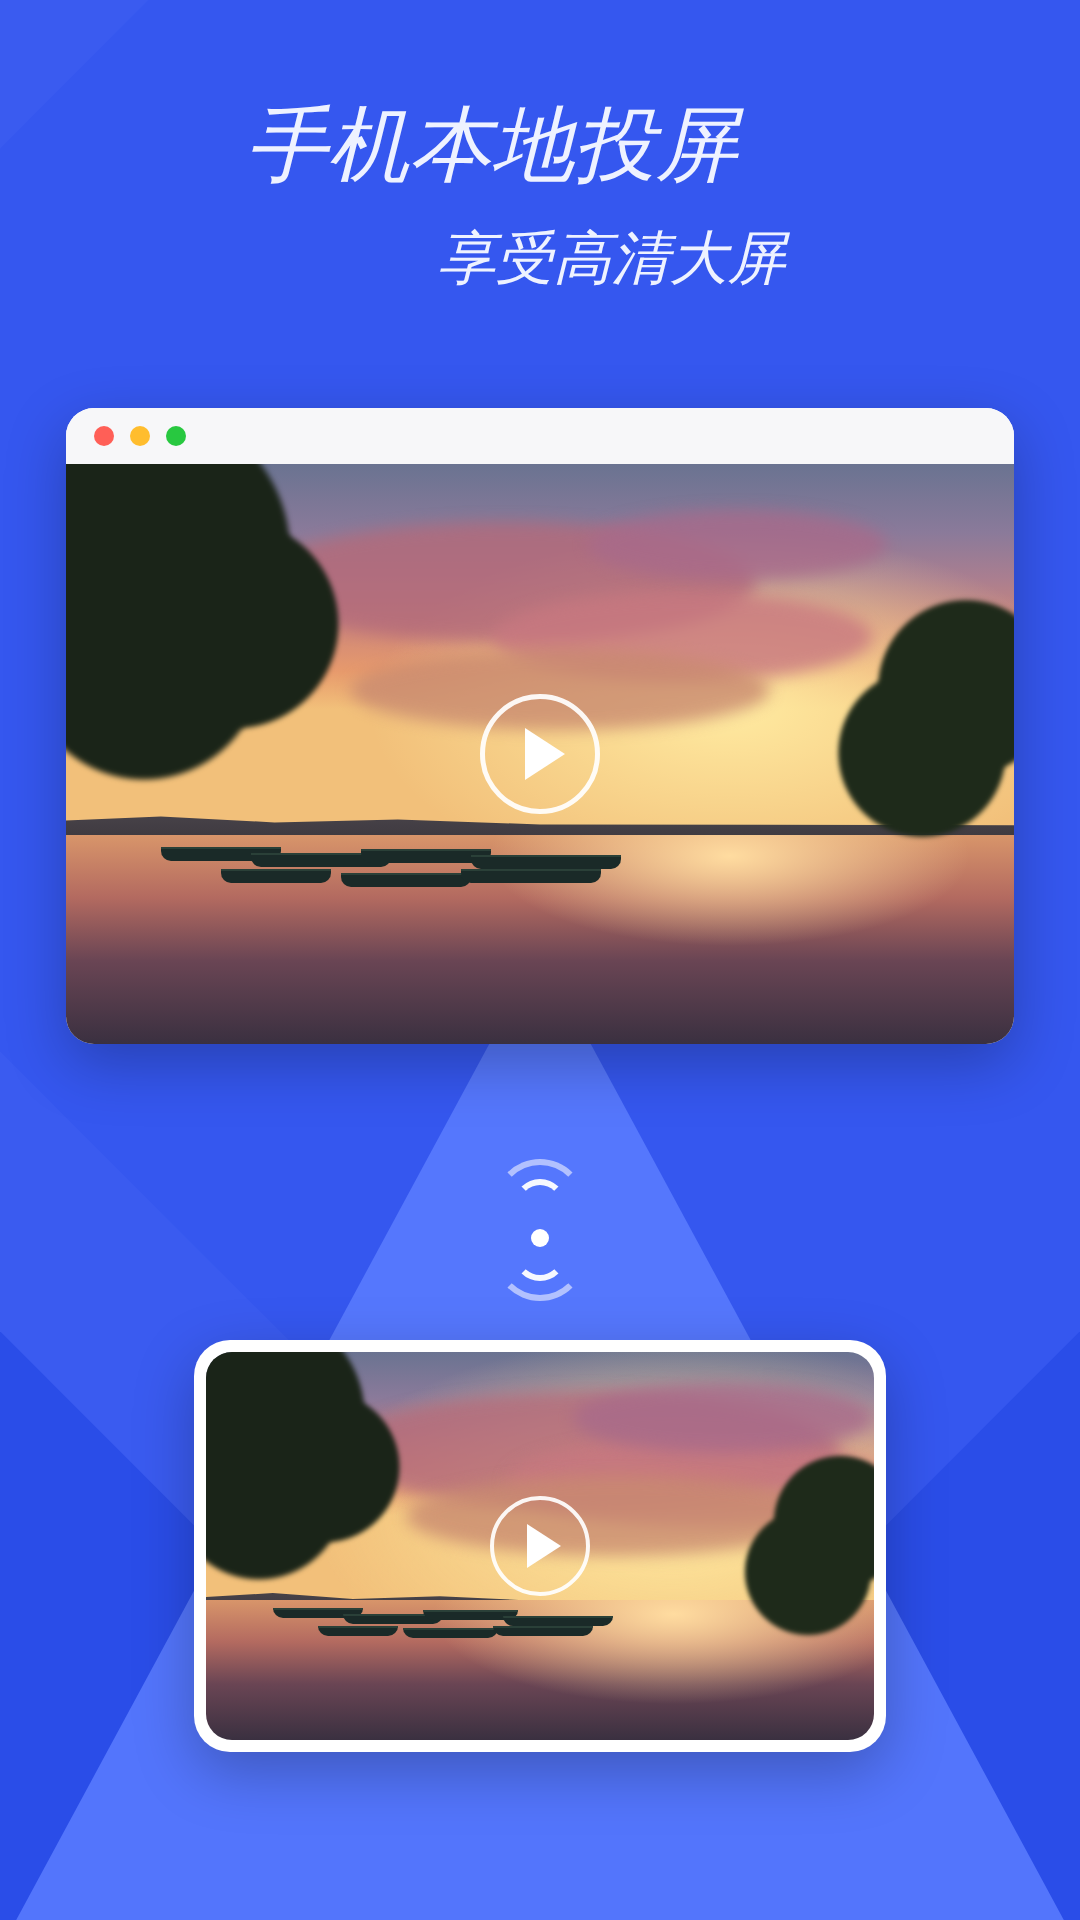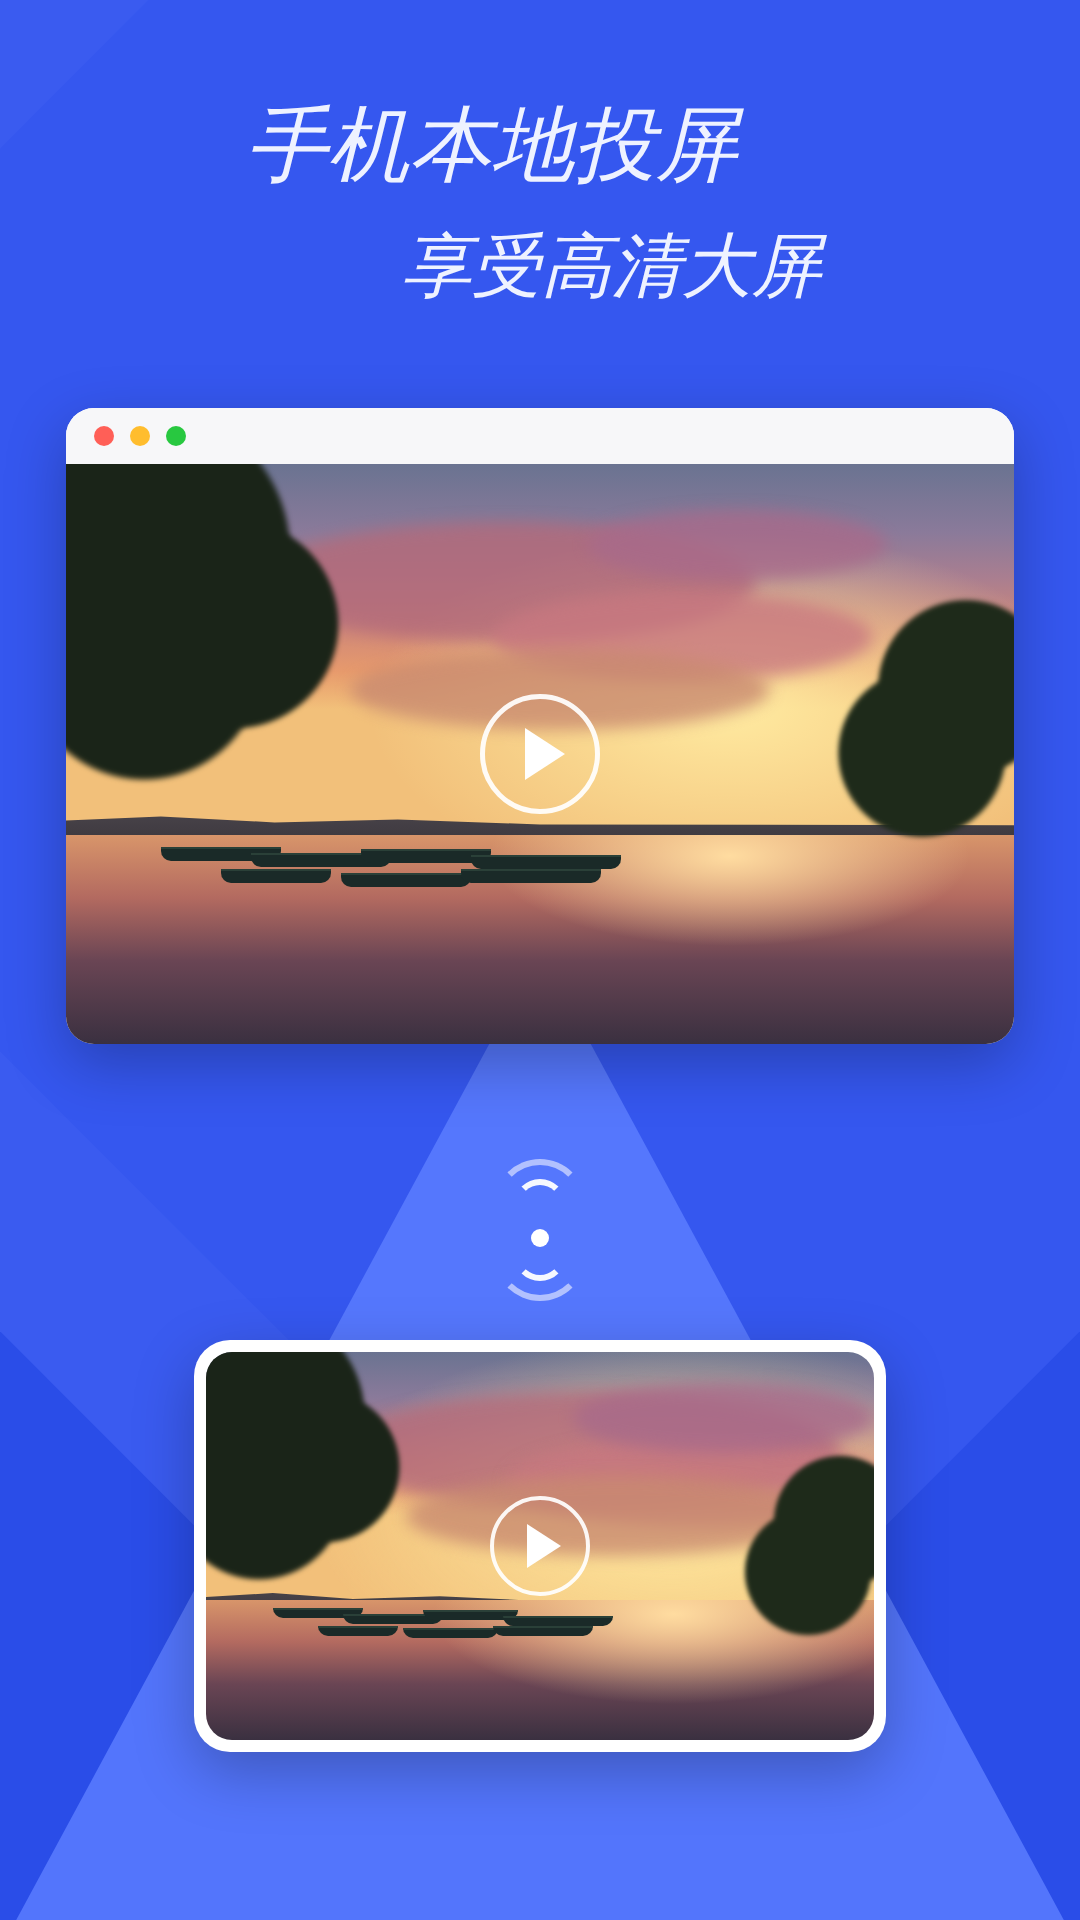--- a/index.html
+++ b/index.html
@@ -45,21 +45,21 @@
       top: 90px;
       width: 100%;
       text-align: center;
       color: #eef2ff;
       font-style: italic;
       font-weight: 400;
       line-height: 1.35;
       padding-left: 23px;
     }
     .headline .line1 { font-size: 82px; display: block; margin-left: -120px; }
-    .headline .line2 { font-size: 70px; display: block; margin-left: 120px; margin-top: 18px; text-align: center; }
+    .headline .line2 { font-size: 58px; display: block; margin-left: 120px; margin-top: 18px; text-align: center; }
 
     
     .browser-card {
       position: absolute;
       top: 408px;
       left: 66px;
       width: 948px;
       border-radius: 28px;
       background: #fff;
       box-shadow: 0 20px 60px rgba(0,0,0,0.25);

